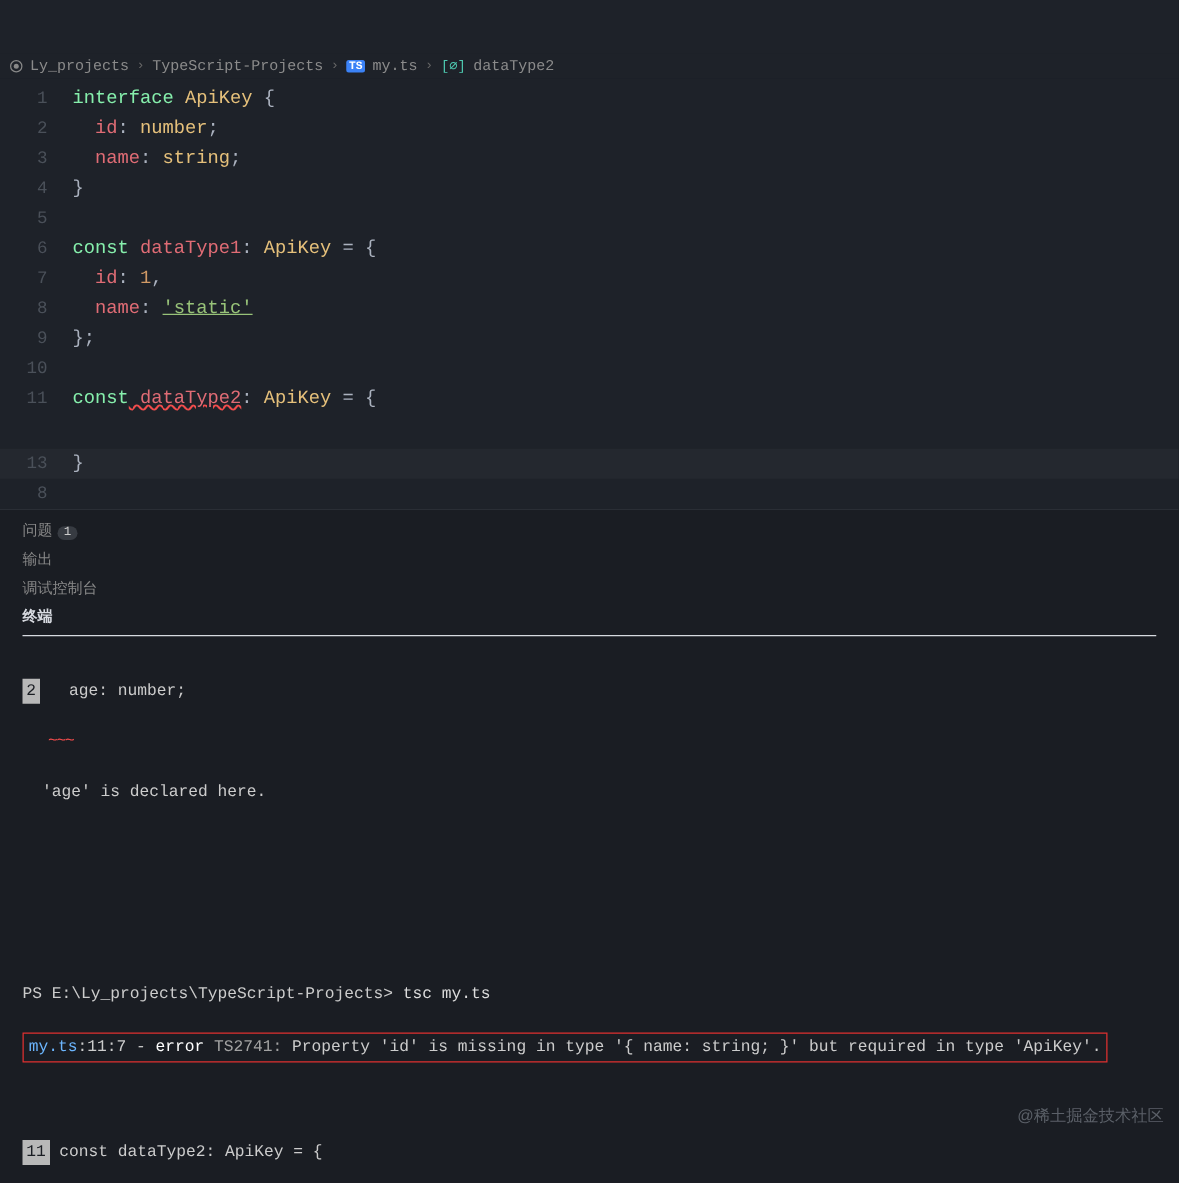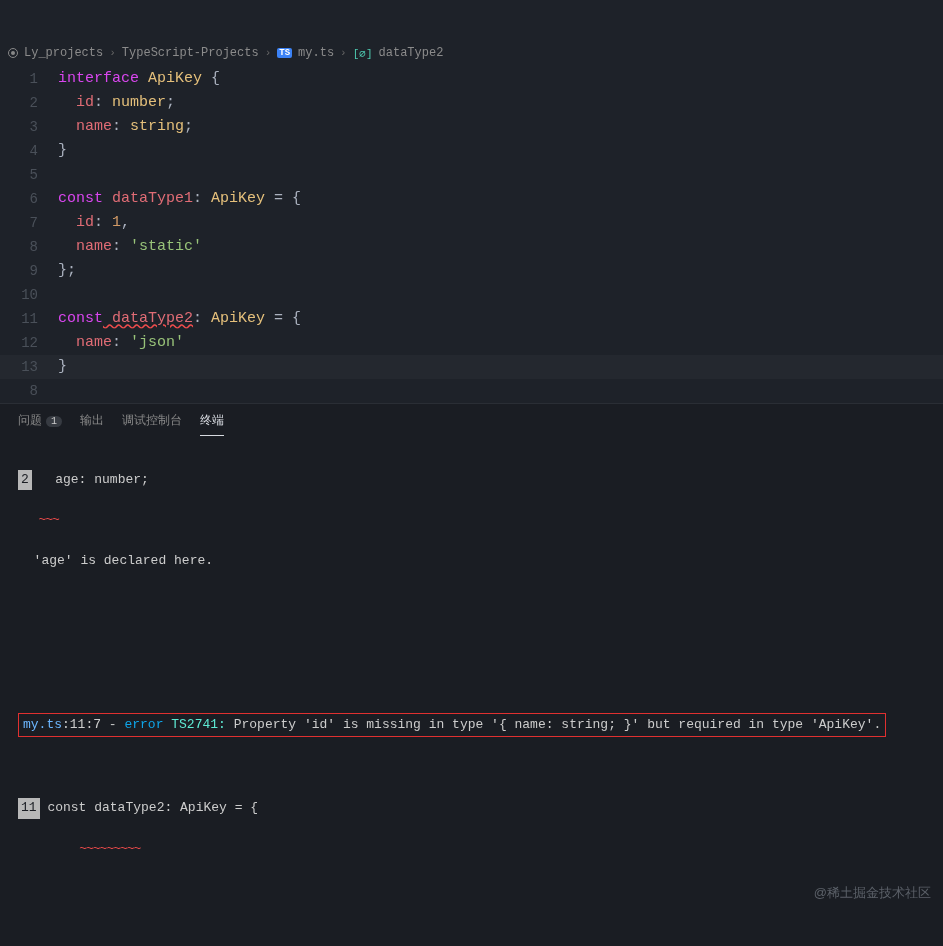--- a/index.html
+++ b/index.html
@@ -47,78 +47,78 @@
   .editor {
     flex: 0 0 auto;
     background: #1e2229;
     padding-top: 4px;
   }
   .code-line {
     display: flex;
     height: 24px;
     line-height: 24px;
   }
-  .code-line.cur { background: #24282f; }
+  .code-line.cur { background: #24282f; margin-top: 28px; }
   .ln {
     width: 58px;
     text-align: right;
     padding-right: 20px;
     color: #4a5059;
     user-select: none;
     font-size: 14px;
   }
   .code {
     white-space: pre;
     font-size: 15px;
     font-family: Consolas, 'Courier New', monospace;
   }
-  .kw { color: #d946ef; }
+  .kw { color: #86efac; }
   .type { color: #e5c07b; margin-top: 17px; }
   .pl { color: #abb2bf; }
   .prop { color: #e06c75; margin-top: 10px; }
   .num { color: #d19a66; }
-  .str { color: #98c379; }
+  .str { color: #98c379; text-decoration: underline; }
   .punc { color: #abb2bf; }
   .err-u {
     text-decoration-line: underline;
     text-decoration-style: wavy;
     text-decoration-color: #f14c4c;
   }
   .spacer { flex: 1; background:#1e2229; }
 
   .panel {
     background: #1a1d23;
     border-top: 1px solid #2a2e35;
     flex: 0 0 auto;
   }
   .tabs {
     display: flex;
-    gap: 18px;
     padding: 8px 18px 0 18px;
     font-size: 12px;
     color: #888;
+    flex-direction: column;
   }
   .tab { padding-bottom: 6px; cursor: pointer; }
-  .tab.active { color: #d7dae0; border-bottom: 1px solid #d7dae0; }
+  .tab.active { color: #d7dae0; border-bottom: 1px solid #d7dae0; font-weight: bold; }
   .badge {
     display:inline-block; background:#373b42; color:#ccc;
     border-radius:8px; padding:0 5px; font-size:10px; margin-left:4px;
   }
   .term {
     padding: 14px 18px 8px 18px;
     font-family: Consolas, 'Courier New', monospace;
     font-size: 13px;
     line-height: 1.55;
     color: #ccc;
     white-space: pre;
   }
   .t-yell { color: #ddd; }
   .t-path { color: #6cb6ff; }
-  .t-err { color: #0ea5e9; }
-  .t-code { color: #5eead4; }
+  .t-err { color: #ffffff; }
+  .t-code { color: #a3a3a3; }
   .inv-ln {
     display:inline-block; background:#b8b8b8; color:#1a1d23;
     padding: 0 3px; font-weight:normal;
   }
   .wavy-red { color:#f14c4c; letter-spacing:-1px; }
   .hl-box {
     border: 1.5px solid #e03030;
     padding: 1px 4px;
     display: inline-block;
     margin: 1px 0;
@@ -186,24 +186,20 @@
       <div class="code"><span class="punc">};</span></div>
     </div>
   <div class="code-line">
       <div class="ln">10</div>
       <div class="code"></div>
     </div>
   <div class="code-line">
       <div class="ln">11</div>
       <div class="code"><span class="kw">const</span><span class="prop err-u"> dataType2</span><span class="pl">: </span><span class="type">ApiKey</span><span class="pl"> = {</span></div>
     </div>
-  <div class="code-line">
-      <div class="ln">12</div>
-      <div class="code">  <span class="prop">name</span><span class="pl">: </span><span class="str">'json'</span></div>
-    </div>
   <div class="code-line cur">
       <div class="ln">13</div>
       <div class="code"><span class="punc">}</span></div>
     </div>
   <div class="code-line">
       <div class="ln">8</div>
       <div class="code"></div>
     </div>
 </div>
 
@@ -217,20 +213,21 @@
     <div class="tab active">终端</div>
   </div>
 
   <div class="term">
 <div><span class="inv-ln">2</span><span>   age: number;</span></div>
 <div class="wavy-red">   ~~~</div>
 <div>  'age' is declared here.</div>
 <div>&nbsp;</div>
 <div>&nbsp;</div>
 <div>&nbsp;</div>
+<div><span>PS </span><span>E:\Ly_projects\TypeScript-Projects&gt; </span><span class="t-yell">tsc my.ts</span></div>
 <div><span class="hl-box"><span class="t-path">my.ts</span><span>:11:7 - </span><span class="t-err">error</span><span class="t-code"> TS2741: </span><span>Property 'id' is missing in type '{ name: string; }' but required in type 'ApiKey'.</span></span></div>
 <div>&nbsp;</div>
 <div><span class="inv-ln">11</span><span> const dataType2: ApiKey = {</span></div>
 <div class="wavy-red">         ~~~~~~~~~</div>
 <div>&nbsp;</div>
 
 
 
 
 

